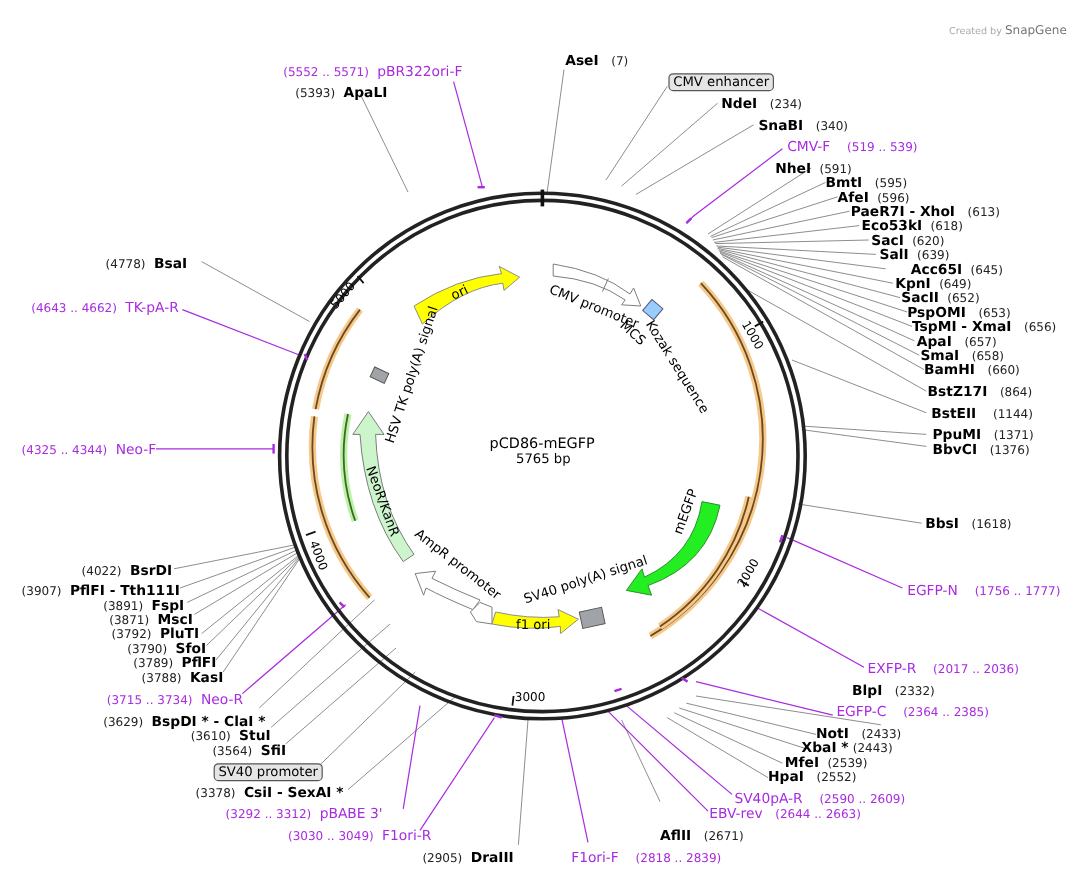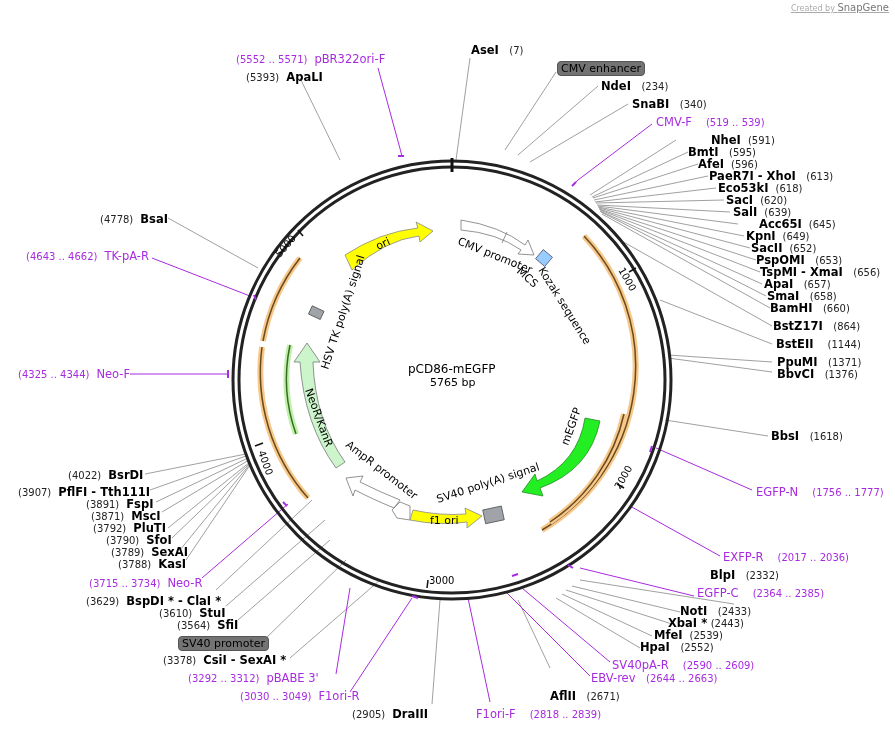--- a/index.html
+++ b/index.html
@@ -3,22 +3,22 @@
 <meta charset="utf-8">
 <style>
   html, body { margin:0; padding:0; background:#ffffff; }
   body { width:895px; height:732px; position:relative; overflow:hidden; font-family:"DejaVu Sans", sans-serif; }
   #map { position:absolute; left:0; top:0; }
   .lbl { position:absolute; font-size:11px; white-space:nowrap; line-height:13px; color:#000; }
   .lbl .nm { font-weight:bold; font-size:11.5px; }
   .lbl .pos { font-size:10px; color:#222; }
   .lbl.primer, .lbl.primer .pos { color:#a82be0; font-weight:normal; }
   .lbl.primer .nm { font-weight:normal; }
-  .boxed { border:1px solid #555; border-radius:4px; padding:0 3px; background:#737373; font-weight:normal; }
-  .credit { position:absolute; right:6px; top:2px; font-size:8px; color:#aaa;text-decoration:underline; }
+  .boxed { border:1px solid #555; border-radius:4px; padding:0 3px; background:#e5e5e5; font-weight:normal; }
+  .credit { position:absolute; right:6px; top:20px; font-size:8px; color:#aaa; }
   .credit .sg { color:#777; font-size:10px; }
   .center-title { position:absolute; font-weight:normal; font-size:12px; }
   .center-sub { position:absolute; font-size:11px; }
 </style>
 </head>
 <body>
 
 <svg id="map" width="895" height="732" viewBox="0 0 895 732">
 
   <g stroke="#888" stroke-width="0.8" fill="none">
@@ -167,21 +167,21 @@
 <div class="center-title" style="left:408px;top:362px;">pCD86-mEGFP</div>
 <div class="center-sub" style="left:430px;top:376px;">5765 bp</div>
 
 <div class="lbl boxed" style="left:557px;top:61px;">CMV enhancer</div>
 <div class="lbl boxed" style="left:178px;top:636px;">SV40 promoter</div>
 
 <div class="lbl" style="left:471px;top:44px;"><span class="nm">AseI</span>&nbsp;&nbsp;&nbsp;<span class="pos">(7)</span></div>
 <div class="lbl" style="left:601px;top:80px;"><span class="nm">NdeI</span>&nbsp;&nbsp;&nbsp;<span class="pos">(234)</span></div>
 <div class="lbl" style="left:632px;top:98px;"><span class="nm">SnaBI</span>&nbsp;&nbsp;&nbsp;<span class="pos">(340)</span></div>
 <div class="lbl primer" style="left:656px;top:116px;"><span class="nm">CMV-F</span>&nbsp;&nbsp;&nbsp;&nbsp;<span class="pos">(519 .. 539)</span></div>
-<div class="lbl" style="left:711px;top:134px;"><span class="nm">NheI</span>&nbsp;&nbsp;<span class="pos">(591)</span></div>
+<div class="lbl" style="left:646px;top:134px;"><span class="nm">NheI</span>&nbsp;&nbsp;<span class="pos">(591)</span></div>
 <div class="lbl" style="left:688px;top:146px;"><span class="nm">BmtI</span>&nbsp;&nbsp;&nbsp;<span class="pos">(595)</span></div>
 <div class="lbl" style="left:698px;top:158px;"><span class="nm">AfeI</span>&nbsp;&nbsp;<span class="pos">(596)</span></div>
 <div class="lbl" style="left:709px;top:170px;"><span class="nm">PaeR7I   - XhoI</span>&nbsp;&nbsp;&nbsp;<span class="pos">(613)</span></div>
 <div class="lbl" style="left:718px;top:182px;"><span class="nm">Eco53kI</span>&nbsp;&nbsp;<span class="pos">(618)</span></div>
 <div class="lbl" style="left:726px;top:194px;"><span class="nm">SacI</span>&nbsp;&nbsp;<span class="pos">(620)</span></div>
 <div class="lbl" style="left:733px;top:206px;"><span class="nm">SalI</span>&nbsp;&nbsp;<span class="pos">(639)</span></div>
 <div class="lbl" style="left:740px;top:218px;margin-left:19px;"><span class="nm">Acc65I</span>&nbsp;&nbsp;<span class="pos">(645)</span></div>
 <div class="lbl" style="left:746px;top:230px;"><span class="nm">KpnI</span>&nbsp;&nbsp;<span class="pos">(649)</span></div>
 <div class="lbl" style="left:751px;top:242px;"><span class="nm">SacII</span>&nbsp;&nbsp;<span class="pos">(652)</span></div>
 <div class="lbl" style="left:756px;top:254px;"><span class="nm">PspOMI</span>&nbsp;&nbsp;&nbsp;<span class="pos">(653)</span></div>
@@ -202,30 +202,30 @@
 <div class="lbl" style="left:668px;top:617px;"><span class="nm">XbaI *</span>&nbsp;<span class="pos">(2443)</span></div>
 <div class="lbl" style="left:654px;top:629px;"><span class="nm">MfeI</span>&nbsp;&nbsp;<span class="pos">(2539)</span></div>
 <div class="lbl" style="left:640px;top:641px;"><span class="nm">HpaI</span>&nbsp;&nbsp;&nbsp;<span class="pos">(2552)</span></div>
 <div class="lbl primer" style="left:612px;top:659px;"><span class="nm">SV40pA-R</span>&nbsp;&nbsp;&nbsp;&nbsp;<span class="pos">(2590 .. 2609)</span></div>
 <div class="lbl primer" style="left:591px;top:672px;"><span class="nm">EBV-rev</span>&nbsp;&nbsp;&nbsp;<span class="pos">(2644 .. 2663)</span></div>
 <div class="lbl" style="left:550px;top:690px;"><span class="nm">AflII</span>&nbsp;&nbsp;&nbsp;<span class="pos">(2671)</span></div>
 <div class="lbl primer" style="left:476px;top:708px;"><span class="nm">F1ori-F</span>&nbsp;&nbsp;&nbsp;&nbsp;<span class="pos">(2818 .. 2839)</span></div>
 
 <div class="lbl primer" style="left:236px;top:53px;"><span class="pos">(5552 .. 5571)</span>&nbsp;&nbsp;<span class="nm">pBR322ori-F</span></div>
 <div class="lbl" style="left:246px;top:71px;"><span class="pos">(5393)</span>&nbsp;&nbsp;<span class="nm">ApaLI</span></div>
-<div class="lbl" style="left:100px;top:213px;"><span class="pos">(4778)</span>&nbsp;&nbsp;<span class="nm">BsaI</span></div>
+<div class="lbl" style="left:88px;top:213px;"><span class="pos">(4778)</span>&nbsp;&nbsp;<span class="nm">BsaI</span></div>
 <div class="lbl primer" style="left:26px;top:250px;"><span class="pos">(4643 .. 4662)</span>&nbsp;&nbsp;<span class="nm">TK-pA-R</span></div>
 <div class="lbl primer" style="left:18px;top:368px;"><span class="pos">(4325 .. 4344)</span>&nbsp;&nbsp;<span class="nm">Neo-F</span></div>
 <div class="lbl" style="left:68px;top:469px;"><span class="pos">(4022)</span>&nbsp;&nbsp;<span class="nm">BsrDI</span></div>
 <div class="lbl" style="left:18px;top:486px;"><span class="pos">(3907)</span>&nbsp;&nbsp;<span class="nm">PflFI   - Tth111I</span></div>
 <div class="lbl" style="left:86px;top:498px;"><span class="pos">(3891)</span>&nbsp;&nbsp;<span class="nm">FspI</span></div>
 <div class="lbl" style="left:91px;top:510px;"><span class="pos">(3871)</span>&nbsp;&nbsp;<span class="nm">MscI</span></div>
 <div class="lbl" style="left:93px;top:522px;"><span class="pos">(3792)</span>&nbsp;&nbsp;<span class="nm">PluTI</span></div>
 <div class="lbl" style="left:106px;top:534px;"><span class="pos">(3790)</span>&nbsp;&nbsp;<span class="nm">SfoI</span></div>
-<div class="lbl" style="left:111px;top:546px;"><span class="pos">(3789)</span>&nbsp;&nbsp;<span class="nm">SexAI</span></div>
+<div class="lbl" style="left:111px;top:546px;"><span class="pos">(3789)</span>&nbsp;&nbsp;<span class="nm">PflFI</span></div>
 <div class="lbl" style="left:118px;top:558px;"><span class="pos">(3788)</span>&nbsp;&nbsp;<span class="nm">KasI</span></div>
 <div class="lbl primer" style="left:89px;top:577px;"><span class="pos">(3715 .. 3734)</span>&nbsp;&nbsp;<span class="nm">Neo-R</span></div>
 <div class="lbl" style="left:86px;top:595px;"><span class="pos">(3629)</span>&nbsp;&nbsp;<span class="nm">BspDI *  - ClaI *</span></div>
 <div class="lbl" style="left:159px;top:607px;"><span class="pos">(3610)</span>&nbsp;&nbsp;<span class="nm">StuI</span></div>
 <div class="lbl" style="left:177px;top:619px;"><span class="pos">(3564)</span>&nbsp;&nbsp;<span class="nm">SfiI</span></div>
 <div class="lbl" style="left:163px;top:654px;"><span class="pos">(3378)</span>&nbsp;&nbsp;<span class="nm">CsiI   - SexAI *</span></div>
 <div class="lbl primer" style="left:188px;top:672px;"><span class="pos">(3292 .. 3312)</span>&nbsp;&nbsp;<span class="nm">pBABE 3'</span></div>
 <div class="lbl primer" style="left:240px;top:690px;"><span class="pos">(3030 .. 3049)</span>&nbsp;&nbsp;<span class="nm">F1ori-R</span></div>
 <div class="lbl" style="left:352px;top:708px;"><span class="pos">(2905)</span>&nbsp;&nbsp;<span class="nm">DraIII</span></div>
 

